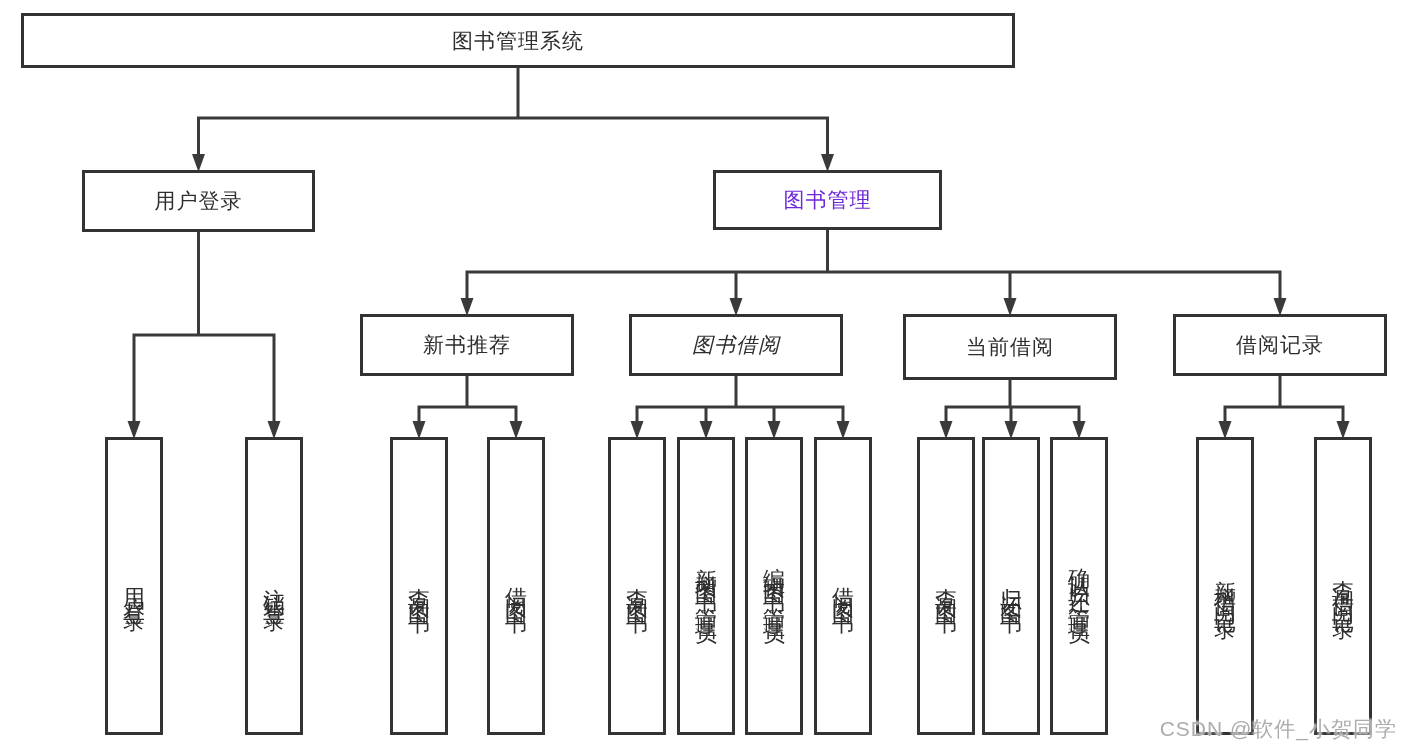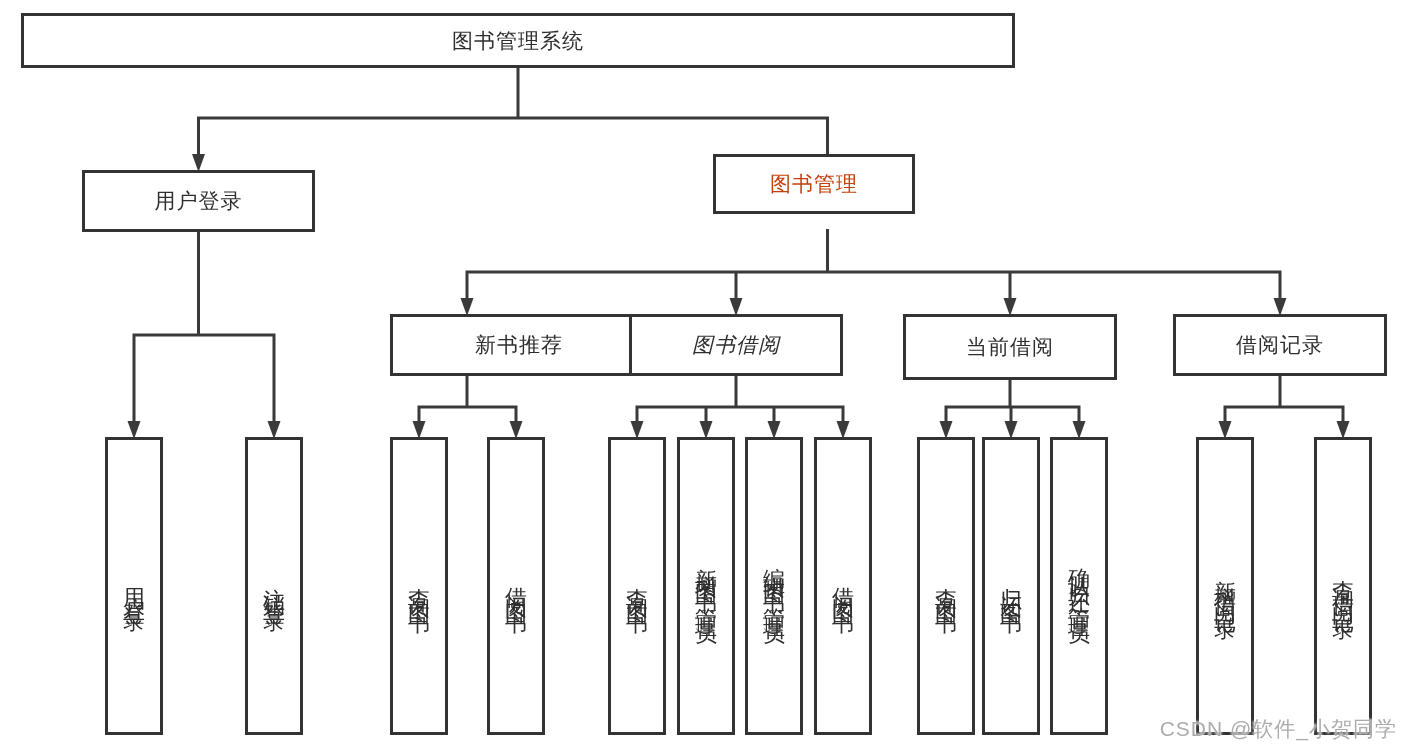--- a/index.html
+++ b/index.html
@@ -64,22 +64,22 @@
       <polygon points="836.5,421 849.5,421 843,439" fill="#3a3a3a"></polygon>
       <polygon points="939.5,421 952.5,421 946,439" fill="#3a3a3a"></polygon>
       <polygon points="1004.5,421 1017.5,421 1011,439" fill="#3a3a3a"></polygon>
       <polygon points="1072.5,421 1085.5,421 1079,439" fill="#3a3a3a"></polygon>
       <polygon points="1218.5,421 1231.5,421 1225,439" fill="#3a3a3a"></polygon>
       <polygon points="1336.5,421 1349.5,421 1343,439" fill="#3a3a3a"></polygon>
     </svg>
   <div id="nodes">
       <div class="box" style="left: 21px; top: 13px; width: 994px; height: 55px; border-color: rgb(51, 51, 51); color: rgb(46, 46, 46);">图书管理系统</div>
       <div class="box" style="left: 82px; top: 170px; width: 233px; height: 62px; border-color: rgb(51, 51, 51); color: rgb(46, 46, 46);">用户登录</div>
-      <div class="box" style="left: 713px; top: 154px; width: 202px; height: 60px; border-color: rgb(51, 51, 51); color: #c2410c;">图书管理</div>
-      <div class="box" style="left: 360px; top: 314px; width: 258px; height: 62px; border-color: rgb(51, 51, 51); color: rgb(46, 46, 46); margin-left: 30px;">新书推荐</div>
+      <div class="box" style="left: 713px; top: 170px; width: 229px; height: 60px; border-color: rgb(51, 51, 51); color: #6d28d9;">图书管理</div>
+      <div class="box" style="left: 360px; top: 314px; width: 214px; height: 62px; border-color: rgb(51, 51, 51); color: rgb(46, 46, 46);">新书推荐</div>
       <div class="box" style="left: 629px; top: 314px; width: 214px; height: 62px; border-color: rgb(51, 51, 51); color: rgb(46, 46, 46); font-style: italic;">图书借阅</div>
       <div class="box" style="left: 903px; top: 314px; width: 214px; height: 66px; border-color: rgb(51, 51, 51); color: rgb(46, 46, 46);">当前借阅</div>
       <div class="box" style="left: 1173px; top: 314px; width: 214px; height: 62px; border-color: rgb(51, 51, 51); color: rgb(46, 46, 46);">借阅记录</div>
       <div class="box v" style="left: 105px; top: 437px; width: 58px; height: 298px; border-color: rgb(51, 51, 51); color: rgb(46, 46, 46);">用户登录</div>
       <div class="box v" style="left: 245px; top: 437px; width: 58px; height: 298px; border-color: rgb(51, 51, 51); color: rgb(46, 46, 46);">注销登录</div>
       <div class="box v" style="left: 390px; top: 437px; width: 58px; height: 298px; border-color: rgb(51, 51, 51); color: rgb(46, 46, 46);">查询图书</div>
       <div class="box v" style="left: 487px; top: 437px; width: 58px; height: 298px; border-color: rgb(51, 51, 51); color: rgb(46, 46, 46);">借阅图书</div>
       <div class="box v" style="left: 608px; top: 437px; width: 58px; height: 298px; border-color: rgb(51, 51, 51); color: rgb(46, 46, 46);">查询图书</div>
       <div class="box v" style="left: 677px; top: 437px; width: 58px; height: 298px; border-color: rgb(51, 51, 51); color: rgb(46, 46, 46);">新增图书（管理员）</div>
       <div class="box v" style="left: 745px; top: 437px; width: 58px; height: 298px; border-color: rgb(51, 51, 51); color: rgb(46, 46, 46);">编辑图书（管理员）</div>

